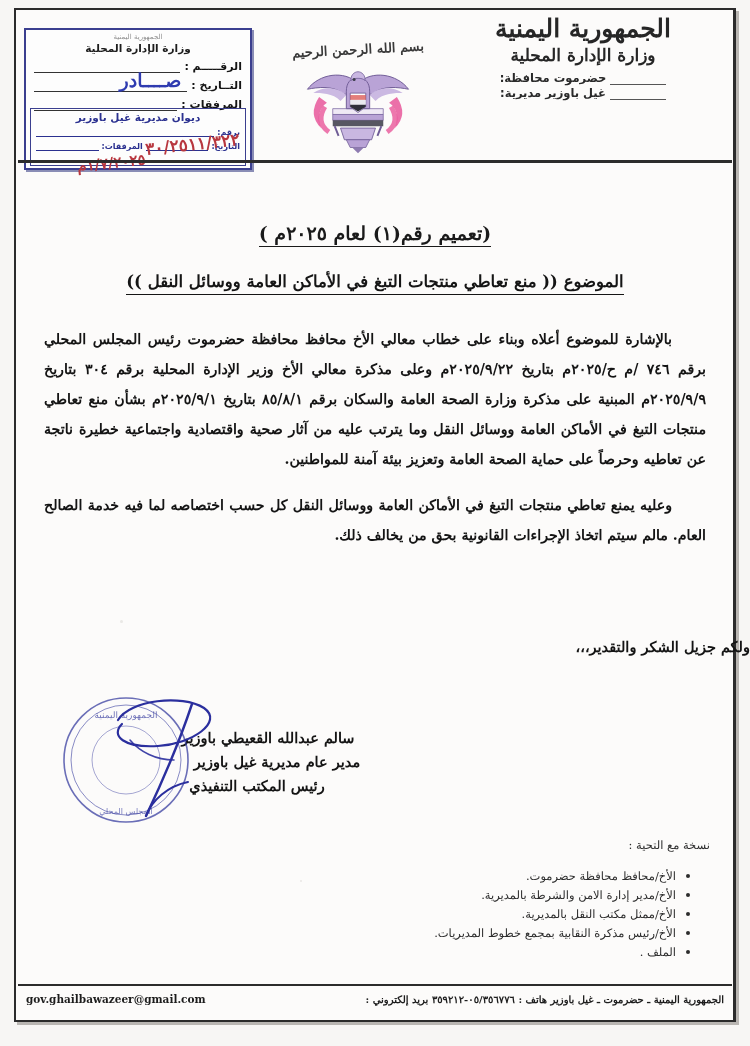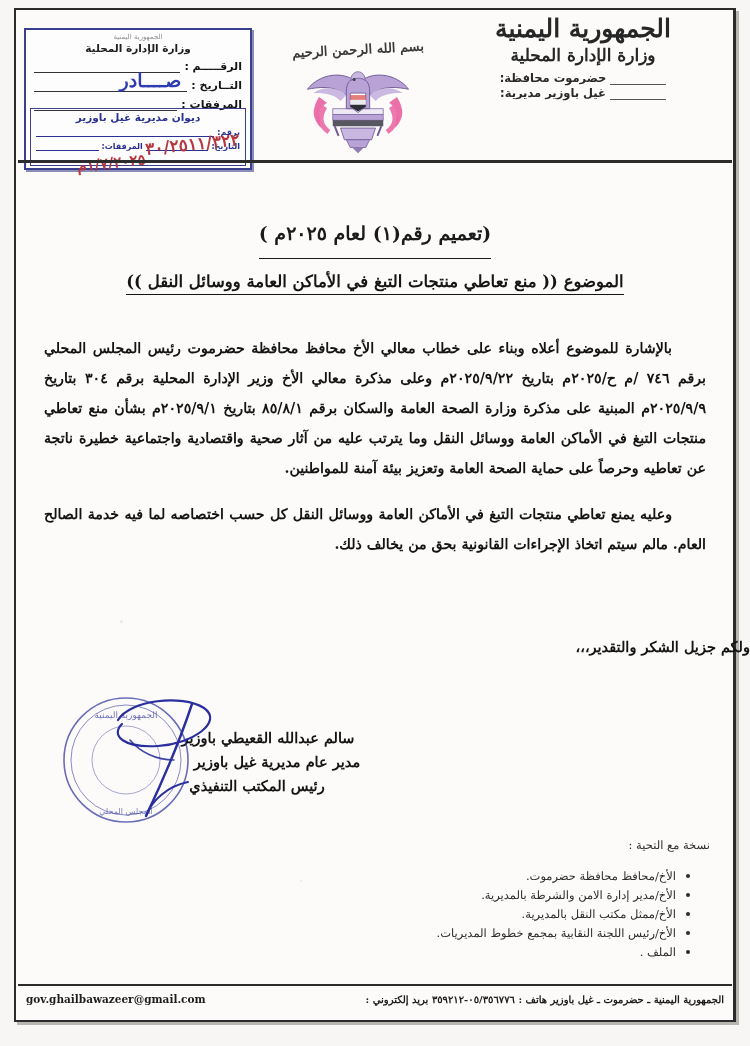--- a/index.html
+++ b/index.html
@@ -113,33 +113,33 @@
   .hdr-rule{
     position:absolute;left:18px;right:18px;top:160px;height:3px;background:#2c2c2c;
   }
 
   
   .doc-title{
     position:absolute;left:0;right:0;top:222px;text-align:center;
     font-family:"DejaVu Serif","Liberation Serif",serif;
     font-size:19px;font-weight:700;color:#1a1a1a;
   }
-  .doc-title span{border-bottom:1.6px solid #1a1a1a;padding-bottom:14px;}
+  .doc-title span{border-bottom:1.6px solid #1a1a1a;padding-bottom:2px;}
   .subject{
     position:absolute;left:36px;right:36px;top:272px;text-align:center;
     font-family:"DejaVu Serif","Liberation Serif",serif;
     font-size:16.5px;font-weight:700;color:#151515;
   }
   .subject span{border-bottom:1.6px solid #151515;padding-bottom:3px;}
 
   .body-text{
     position:absolute;left:44px;right:44px;top:324px;
     font-family:"DejaVu Serif","Liberation Serif",serif;
     font-size:14.2px;line-height:30px;color:#141414;
-    text-align:justify;font-weight:700;margin-top:9px;
+    text-align:justify;font-weight:700;
   }
   .body-text p{margin:0 0 16px 0;text-indent:34px;}
   .closing{
     position:absolute;left:0;right:0;top:638px;text-align:right;
     font-family:"DejaVu Serif","Liberation Serif",serif;
     font-size:14.5px;font-weight:700;color:#141414;
   }
 
   
   .sig-block{
@@ -325,21 +325,21 @@
       <path d="M34 50 C44 62 60 70 78 70" fill="none" stroke="#2b2f9e" stroke-width="1.6" stroke-linecap="round" opacity=".9"></path>
     </svg>
   </div>
 
   <div class="cc">
     <p class="cc-title">نسخة مع التحية :</p>
     <ul>
       <li>الأخ/محافظ محافظة حضرموت.</li>
       <li>الأخ/مدير إدارة الامن والشرطة بالمديرية.</li>
       <li>الأخ/ممثل مكتب النقل بالمديرية.</li>
-      <li>الأخ/رئيس اللجنة النقابية بمجمع خطوط المديريات.</li>
+      <li>الأخ/رئيس مذكرة النقابية بمجمع خطوط المديريات.</li>
       <li>الملف .</li>
     </ul>
   </div>
 
   <div class="foot-rule"></div>
   <div class="footer">
     <span class="foot-ar">
       <span>الجمهورية اليمنية ـ حضرموت ـ غيل باوزير</span>
       <span>هاتف :</span>
       <span>٠٥/٣٥٦٧٧٦-٣٥٩٢١٢</span>

